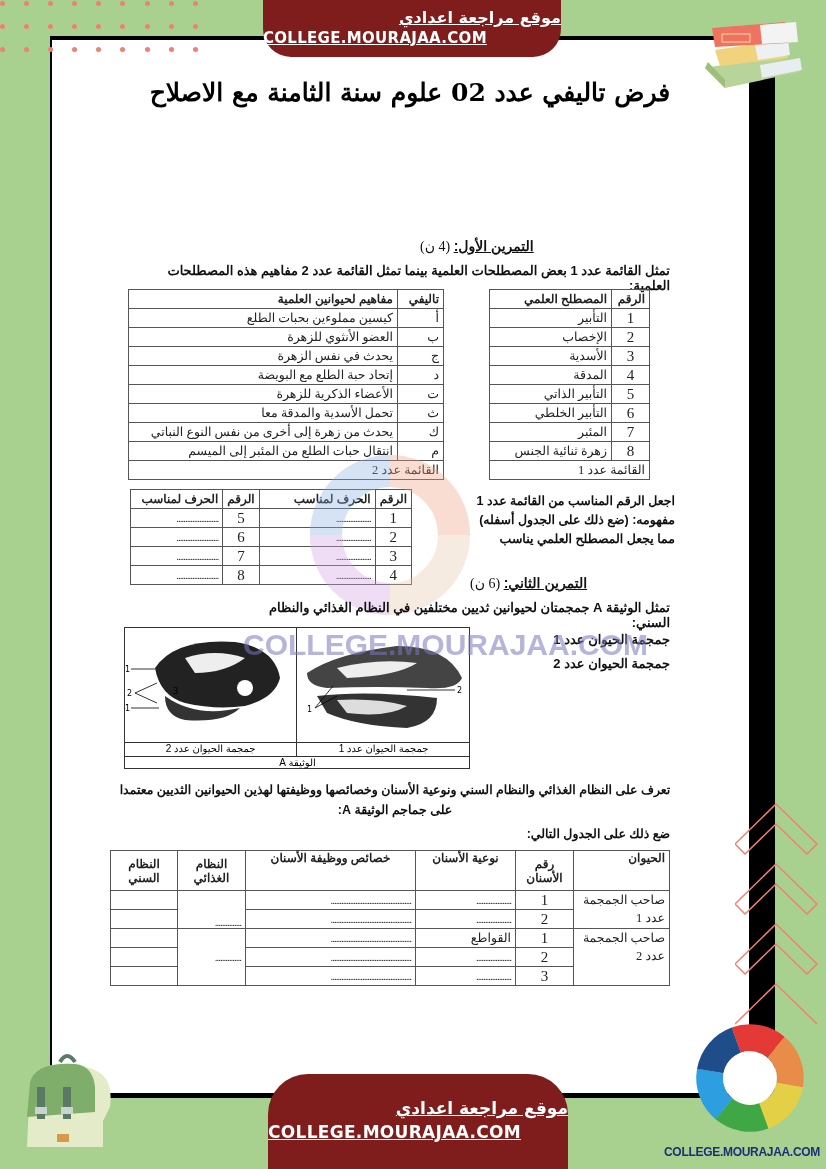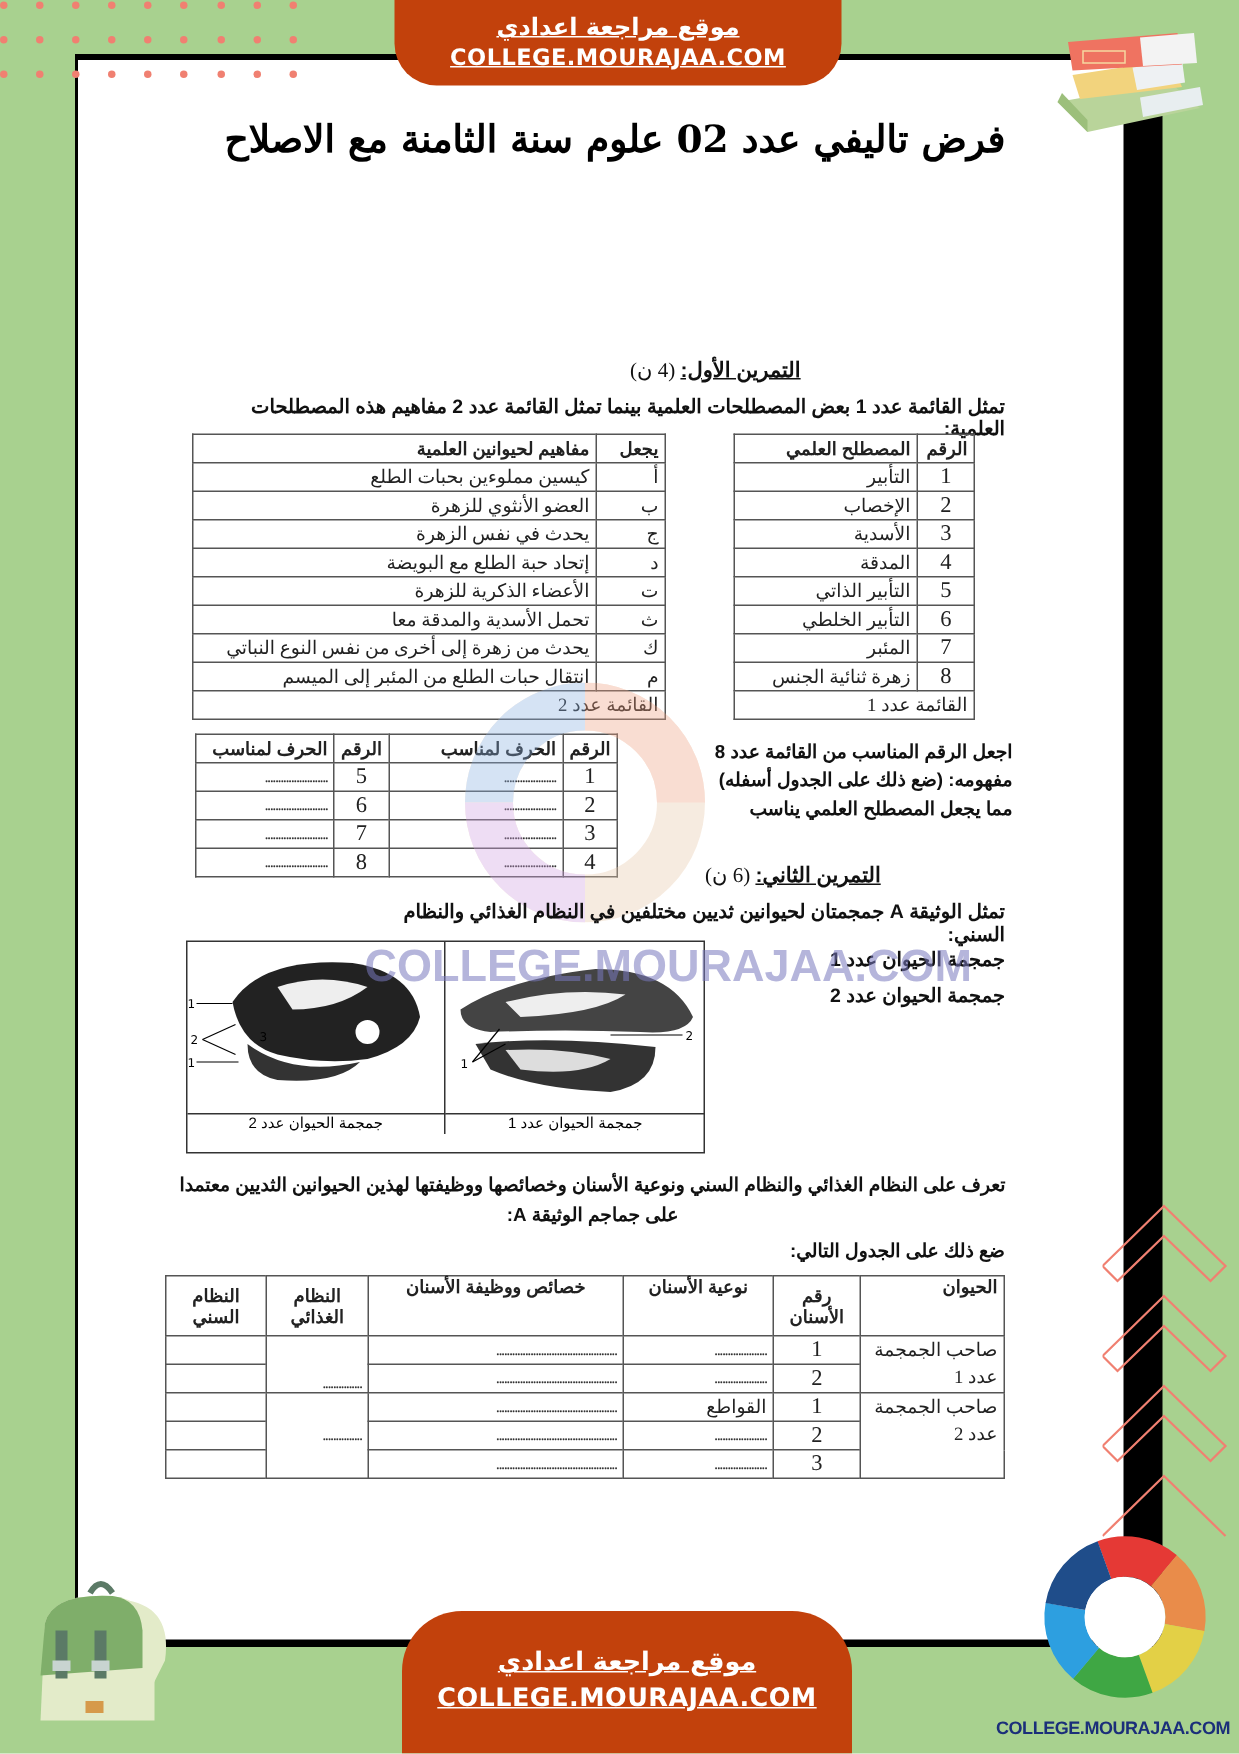--- a/index.html
+++ b/index.html
@@ -8,21 +8,21 @@
 
   
   .dots { position: absolute; left: 0; top: 0; width: 210px; height: 60px; }
   .dot { position: absolute; width: 5px; height: 5px; border-radius: 50%; background: #f08071; }
 
   
   .frame-black { position: absolute; left: 50px; top: 36px; width: 725px; height: 1062px; background: #000; }
   .page { position: absolute; left: 52px; top: 40px; width: 697px; height: 1053px; background: #fff; }
 
   
-  .banner { position: absolute; background: #c2410c; color: #fff; text-align: center; font-weight: bold; border-radius: 0 0 28px 28px; }
+  .banner { position: absolute; background: #7f1d1d; color: #fff; font-weight: bold; border-radius: 0 0 28px 28px; }
   .banner.top { left: 263px; top: 0; width: 298px; height: 57px; }
   .banner.bottom { left: 268px; top: 1074px; width: 300px; height: 95px; border-radius: 40px 40px 0 0; padding-top: 22px; }
   .banner .ar { font-family: "DejaVu Sans", sans-serif; font-size: 16px; text-decoration: underline; display: block; direction: rtl; line-height: 20px; padding-top: 8px; }
   .banner.bottom .ar { padding-top: 0; font-size: 17px; line-height: 24px; }
   .banner .en { font-family: "DejaVu Sans", sans-serif; font-size: 15px; text-decoration: underline; display: block; letter-spacing: 0.3px; line-height: 20px; }
   .banner.bottom .en { font-size: 17px; line-height: 24px; }
 
   .title { position: absolute; left: 100px; top: 78px; width: 620px; text-align: center; direction: rtl; font-family: "DejaVu Serif", serif; font-size: 25px; font-weight: bold; color: #000; letter-spacing: 1px; }
 
   .rtl { direction: rtl; font-family: "Liberation Serif", serif; color: #111; }
@@ -154,21 +154,21 @@
       </tr>
   <tr>
         <td colspan="2" class="c">القائمة عدد 1</td>
       </tr>
 </tbody>
   </table>
 
 <table class="abs" style="left:128px;top:289px;width:316px">
   <tbody>
       <tr>
-        <th style="width:46px">يجعل</th>
+        <th style="width:46px">تاليفي</th>
         <th>مفاهيم لحيوانين العلمية</th>
       </tr>
   <tr>
         <td>أ</td>
         <td>كيسين مملوءين بحبات الطلع</td>
       </tr>
   <tr>
         <td>ب</td>
         <td>العضو الأنثوي للزهرة</td>
       </tr>
@@ -196,21 +196,21 @@
         <td>م</td>
         <td>انتقال حبات الطلع من المئبر إلى الميسم</td>
       </tr>
   <tr>
         <td colspan="2" class="c">القائمة عدد 2</td>
       </tr>
 </tbody>
   </table>
 
 <div class="abs rtl bold" style="left:470px;top:492px;width:205px;text-align:right;font-size:12.5px;line-height:19px">
-  <div>اجعل الرقم المناسب من القائمة عدد 8</div>
+  <div>اجعل الرقم المناسب من القائمة عدد 1</div>
   <div>مفهومه: (ضع ذلك على الجدول أسفله)</div>
   <div>مما يجعل المصطلح العلمي يناسب</div>
 </div>
 
 <table class="abs" style="left:130px;top:489px;width:282px">
   <tbody>
       <tr>
     <th style="width:34px">الرقم</th>
     <th style="width:116px">الحرف لمناسب</th>
     <th style="width:34px">الرقم</th>
@@ -285,20 +285,21 @@
       <path d="M40 72 Q80 70 110 78 Q90 90 50 85 Z" fill="#ddd"></path>
       <line x1="18" y1="80" x2="36" y2="58" stroke="#000" stroke-width="0.8"></line>
       <line x1="18" y1="80" x2="40" y2="68" stroke="#000" stroke-width="0.8"></line>
       <line x1="110" y1="62" x2="158" y2="62" stroke="#000" stroke-width="0.8"></line>
       <text x="10" y="84" font-size="8" font-family="DejaVu Sans">1</text>
       <text x="160" y="65" font-size="8" font-family="DejaVu Sans">2</text>
     </svg>
   </div>
   <div class="fig-cap" style="left:0;top:114px;width:172px;border-right:1px solid #333">جمجمة الحيوان عدد 2</div>
   <div class="fig-cap" style="left:172px;top:114px;width:173px">جمجمة الحيوان عدد 1</div>
+  <div class="fig-cap" style="left:0;top:128px;width:345px">الوثيقة A</div>
 </div>
 
 <div class="wm">COLLEGE.MOURAJAA.COM</div>
 
 <div class="abs rtl bold" style="left:110px;top:780px;width:570px;text-align:center;font-size:12.5px;line-height:20px">تعرف على النظام الغذائي والنظام السني ونوعية الأسنان وخصائصها ووظيفتها لهذين الحيوانين الثديين معتمدا على جماجم الوثيقة A:</div>
 <div class="abs rtl bold" style="left:300px;top:826px;width:370px;text-align:right;font-size:12.5px">ضع ذلك على الجدول التالي:</div>
 
 <table class="abs" style="left:110px;top:850px;width:560px">
   <tbody>
       <tr style="height:40px">

